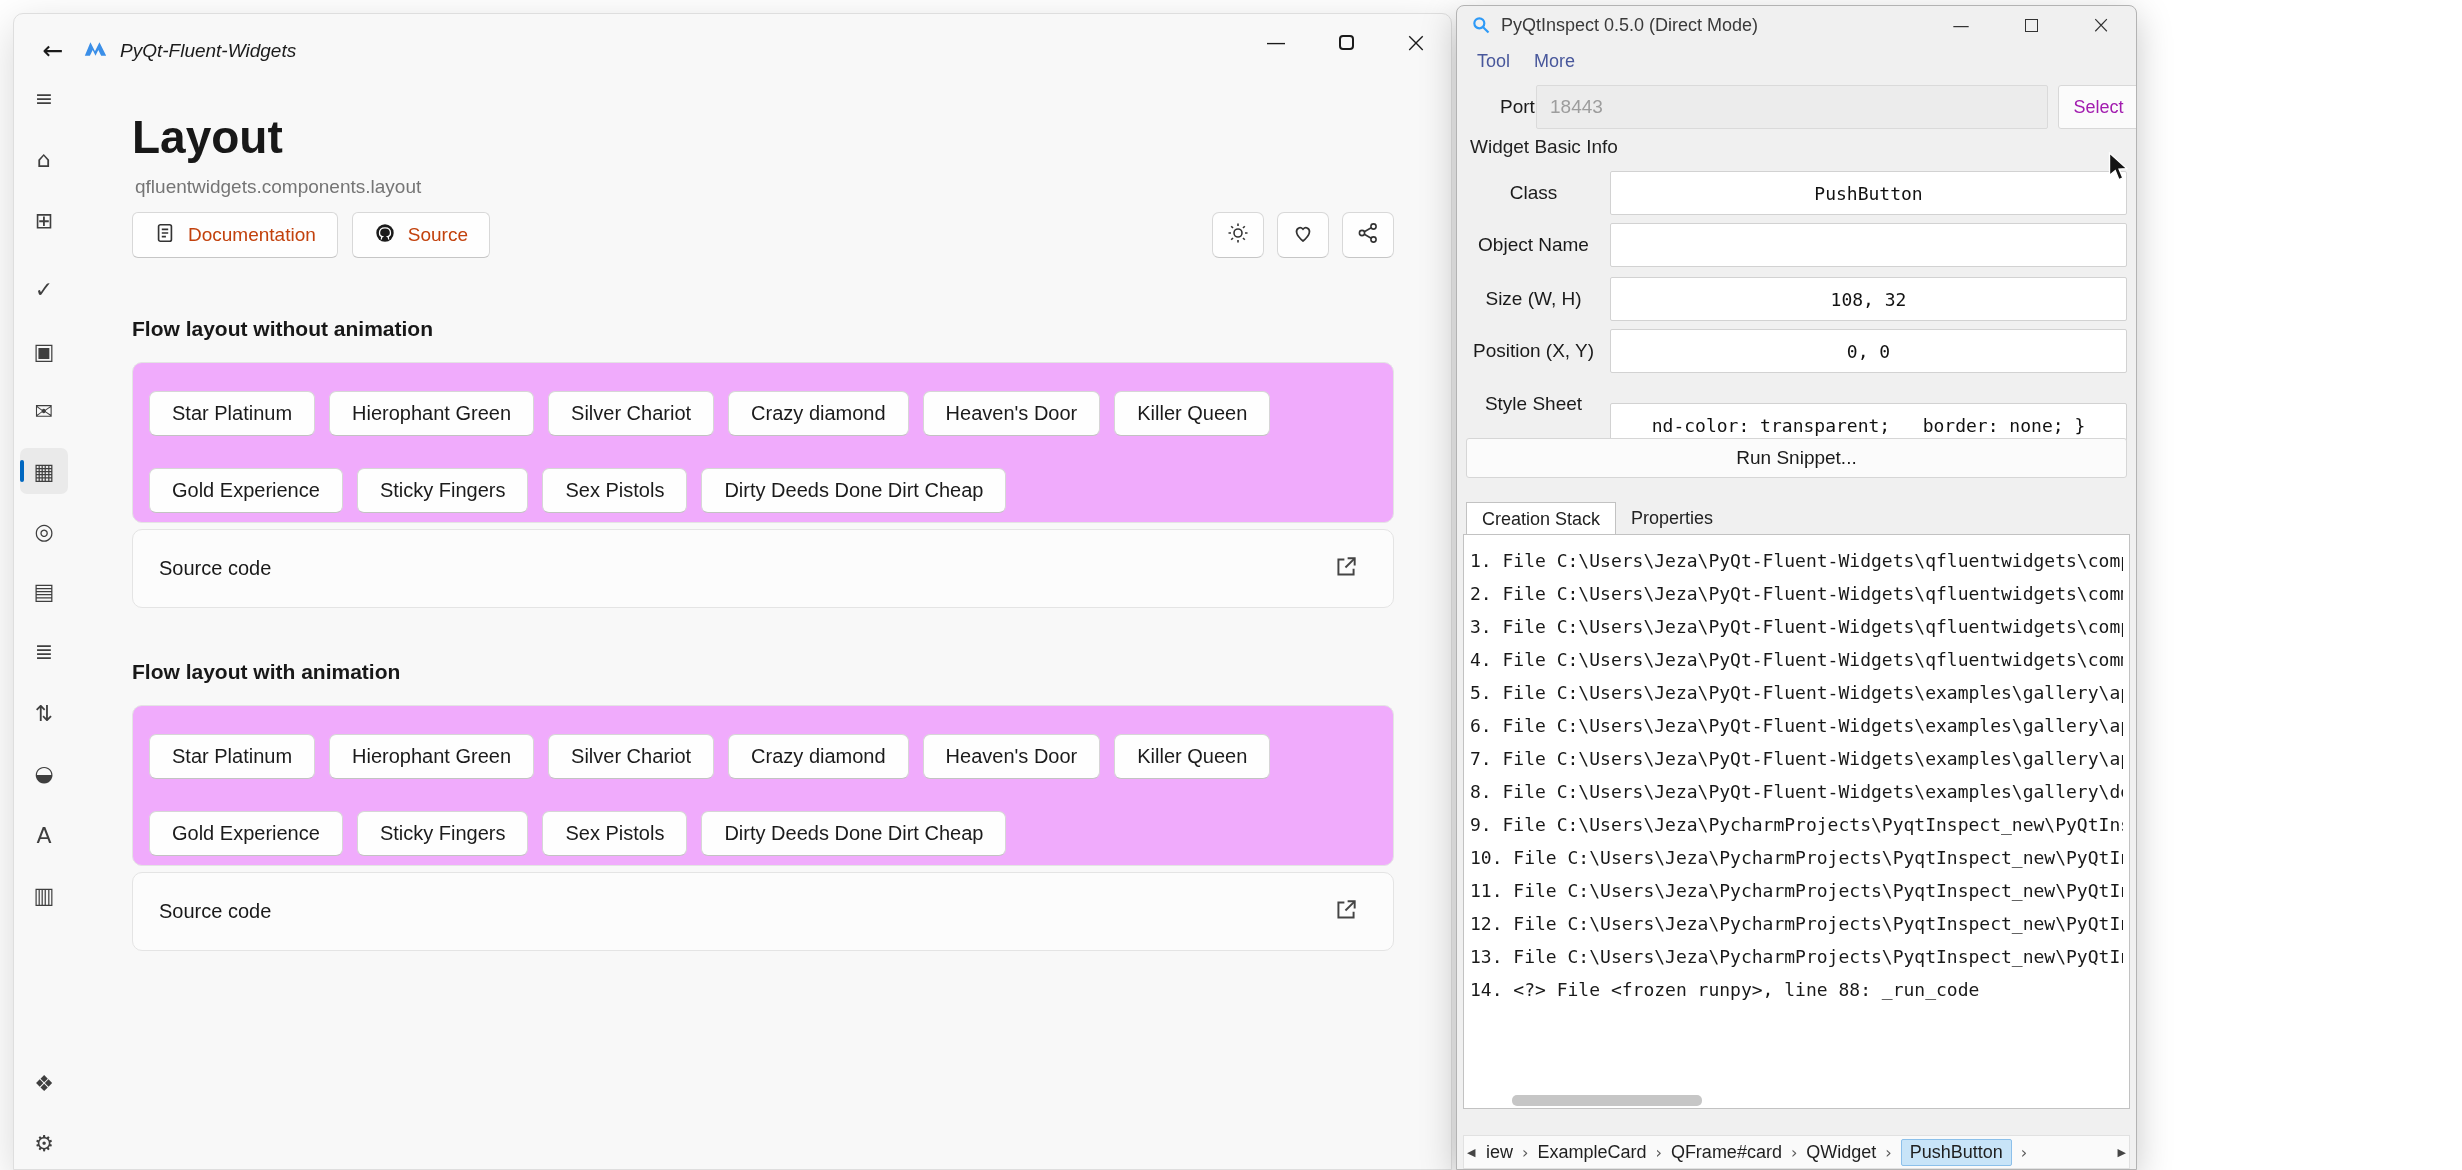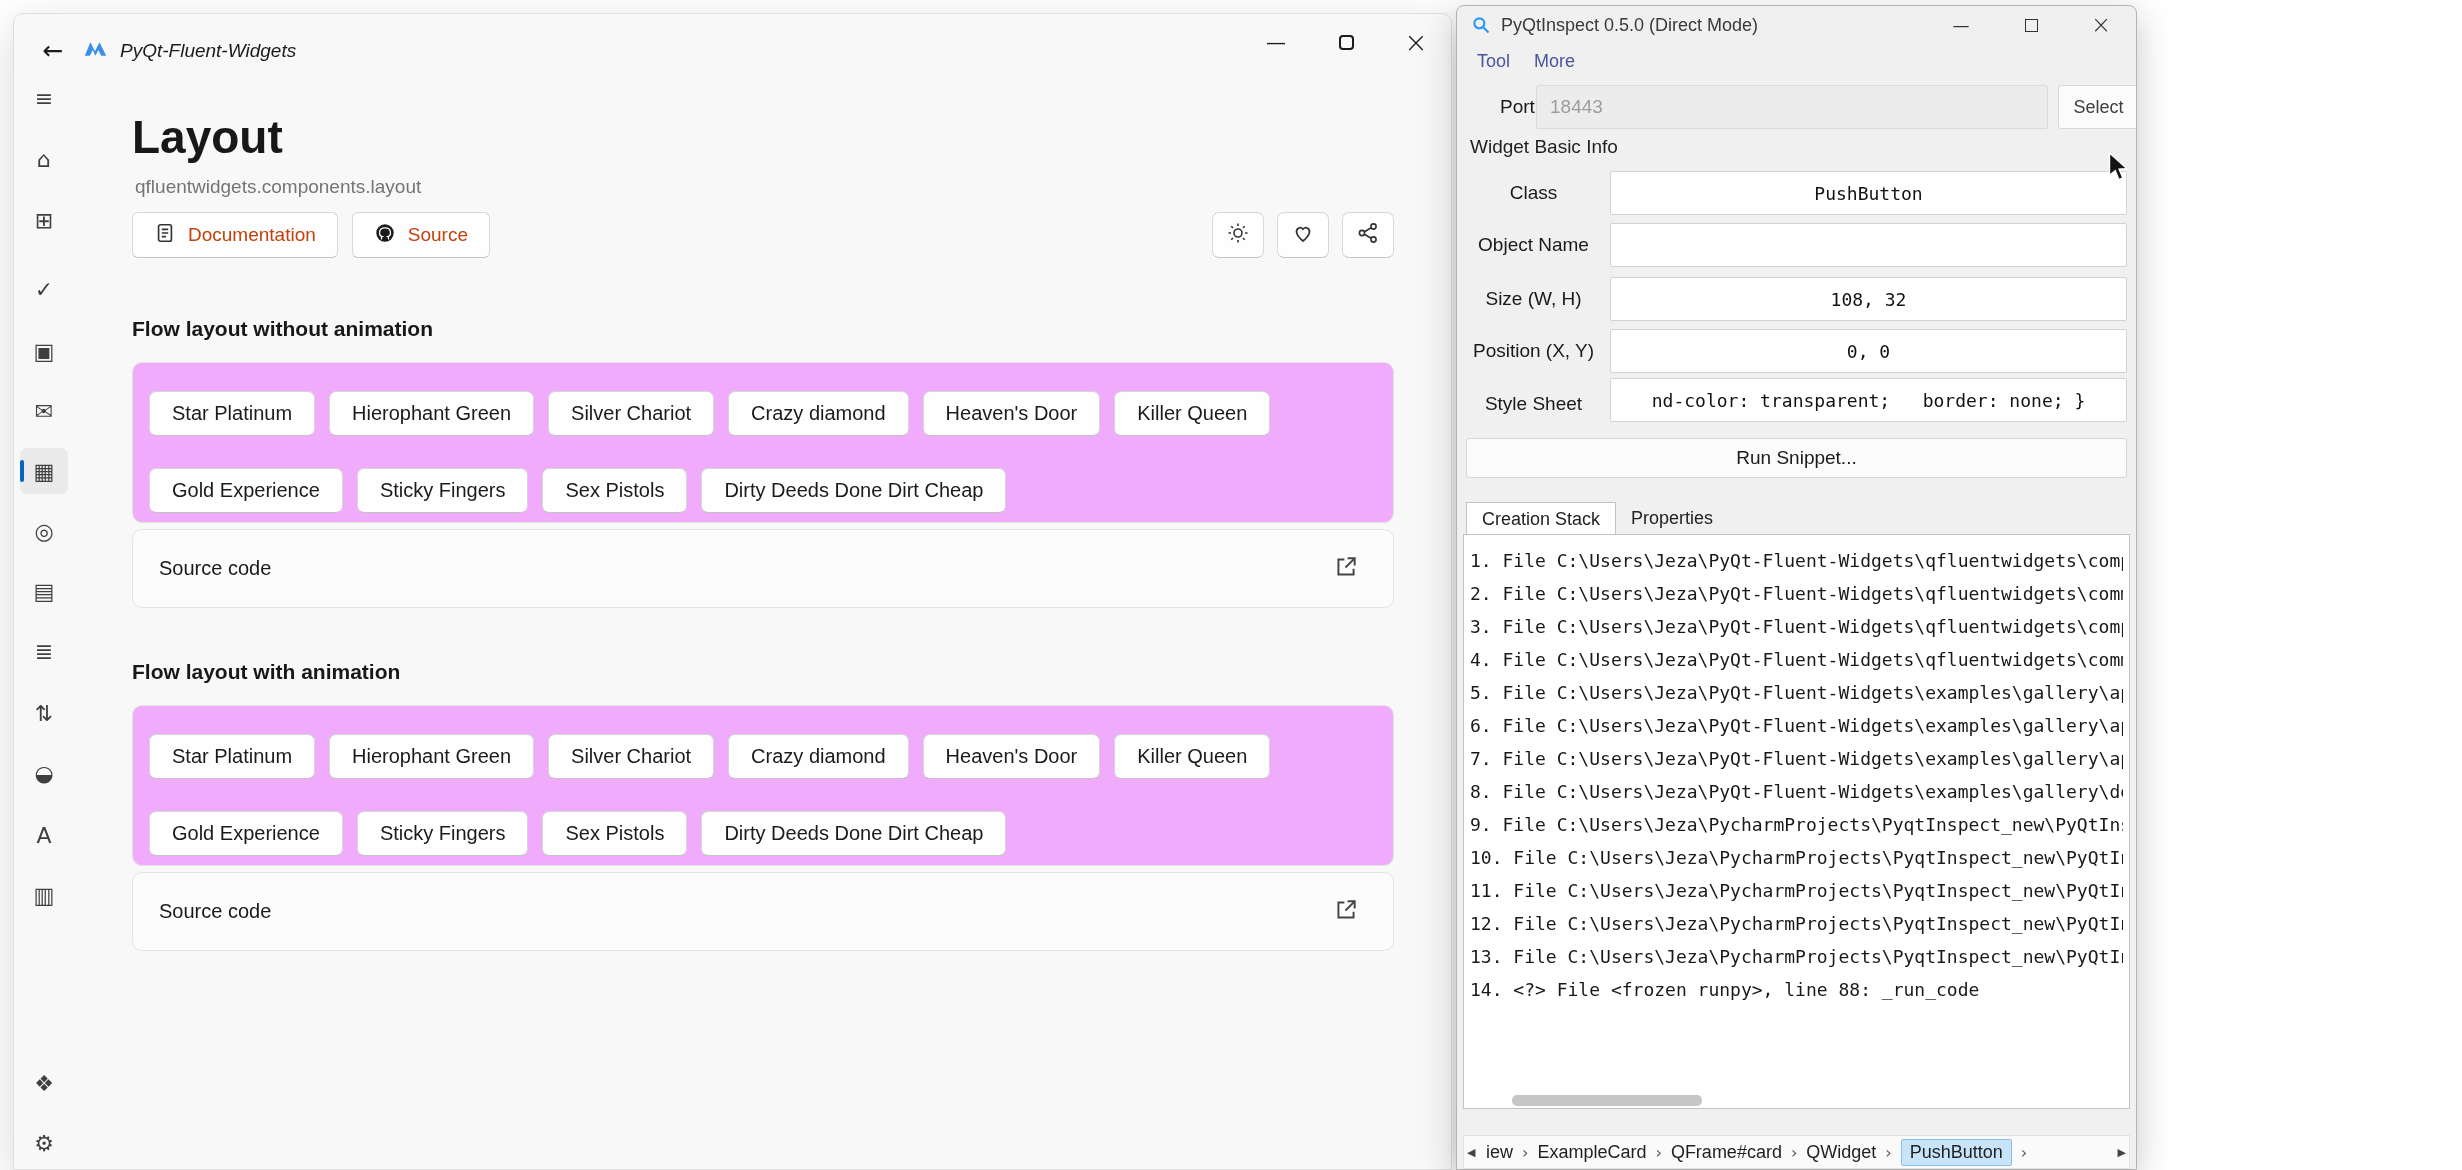--- a/index.html
+++ b/index.html
@@ -62,21 +62,21 @@
   .i-ctrl .glyph-close{font-size:24px;font-weight:300;}
   .i-maxbox{width:13px;height:13px;border:1.5px solid #333;display:inline-block;}
   .i-menubar{position:absolute;left:0;top:38px;right:0;height:35px;display:flex;align-items:center;padding-left:9px;gap:2px;}
   .menu-item{padding:3px 11px;font-size:18px;color:#48579b;}
 
   .port-label{position:absolute;left:19px;top:79px;height:44px;line-height:44px;font-size:19px;color:#1a1a1a;margin-left:24px;}
   .port-input{position:absolute;left:79px;top:79px;width:512px;height:44px;background:#ececec;border:1px solid #dadada;
     border-radius:2px;padding:0 13px;font-size:19px;color:#333;}
   .port-input::placeholder{color:#9d9d9d;}
   .select-btn{position:absolute;left:601px;top:79px;width:81px;height:44px;background:#fbfbfb;border:1px solid #d8d8d8;
-    border-radius:3px;font-size:18px;color:#404040;}
+    border-radius:3px;font-size:18px;color:#a21caf;}
   .info-heading{position:absolute;left:13px;top:130px;font-size:19px;color:#1f1f1f;}
   .info-label{position:absolute;left:0;width:153px;height:44px;line-height:44px;text-align:center;font-size:19px;color:#1a1a1a;}
   .info-input{position:absolute;left:153px;width:517px;height:44px;background:#ffffff;border:1px solid #d2d2d2;border-radius:2px;
     text-align:center;font-family:"DejaVu Sans Mono",monospace;font-size:18px;color:#121212;padding:0 8px;}
   .run-btn{position:absolute;left:9px;top:432px;width:661px;height:40px;background:#fbfbfb;border:1px solid #d6d6d6;
     border-radius:3px;font-size:19px;color:#1a1a1a;}
   .i-tabs{position:absolute;left:9px;top:496px;display:flex;z-index:2;}
   .tab{height:32px;line-height:32px;padding:0 15px;font-size:18px;color:#222;}
   .tab.active{background:#ffffff;border:1px solid #c2c2c2;border-bottom:none;}
   .stack-panel{position:absolute;left:6px;top:528px;width:667px;height:575px;background:#ffffff;border:1px solid #c2c2c2;
@@ -334,21 +334,21 @@
     <span class="info-label" style="top:217px">Object Name</span>
     <input class="info-input" style="top: 217px;" value="">
 
     <span class="info-label" style="top:271px">Size (W, H)</span>
     <input class="info-input" style="top: 271px;" value="108, 32">
 
     <span class="info-label" style="top:323px">Position (X, Y)</span>
     <input class="info-input" style="top: 323px;" value="0, 0">
 
     <span class="info-label" style="top:376px">Style Sheet</span>
-    <input class="info-input" style="top: 372px;" value="nd-color: transparent;   border: none; }">
+    <input class="info-input" style="top: 397px;" value="nd-color: transparent;   border: none; }">
 
     <button class="run-btn">Run Snippet...</button>
 
     <div class="i-tabs">
       <div class="tab active">Creation Stack</div>
       <div class="tab">Properties</div>
     </div>
 
     <div class="stack-panel">
       <div class="stack-line">1. File C:\Users\Jeza\PyQt-Fluent-Widgets\qfluentwidgets\compo</div>

